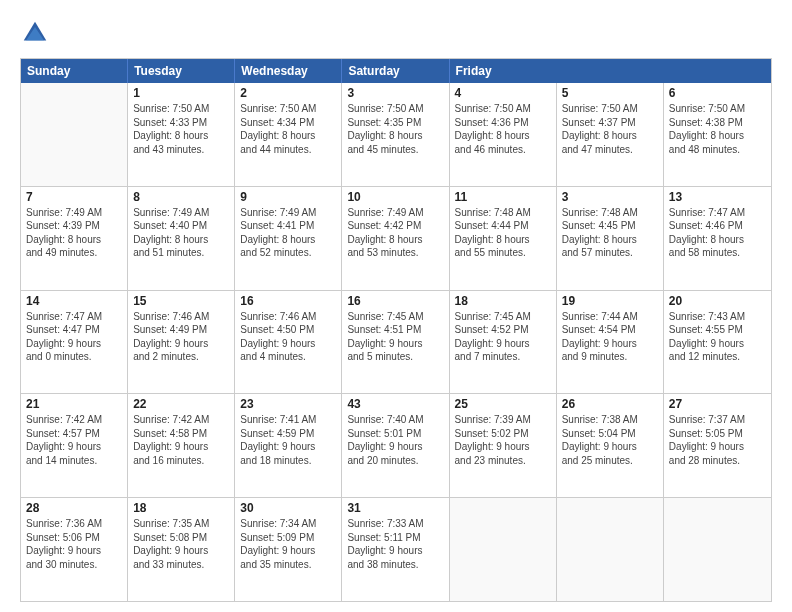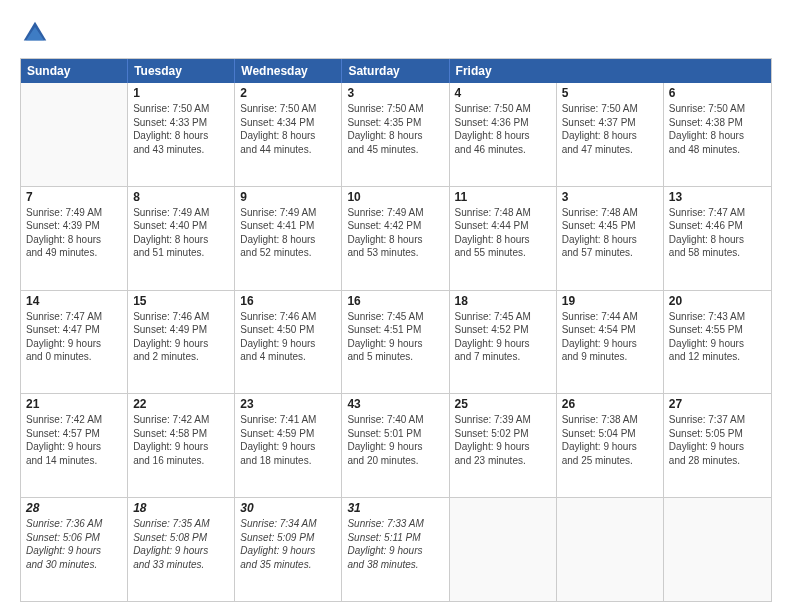--- a/index.html
+++ b/index.html
@@ -77,21 +77,21 @@
       display: flex;
       flex-direction: column;
       flex: 1;
     }
     .cal-row {
       display: grid;
       grid-template-columns: repeat(7, 1fr);
       flex: 1;
       border-bottom: 1px solid #ccc;
     }
-    .cal-row:last-child { border-bottom: none; font-style: italic; }
+    .cal-row:last-child { border-bottom: none; }
     .cal-cell {
       border-right: 1px solid #ccc;
       padding: 3px 5px;
       font-size: 9.5px;
       color: #333;
       background: #fff;
       vertical-align: top;
       min-height: 80px;
     }
     .cal-cell:last-child { border-right: none; }

